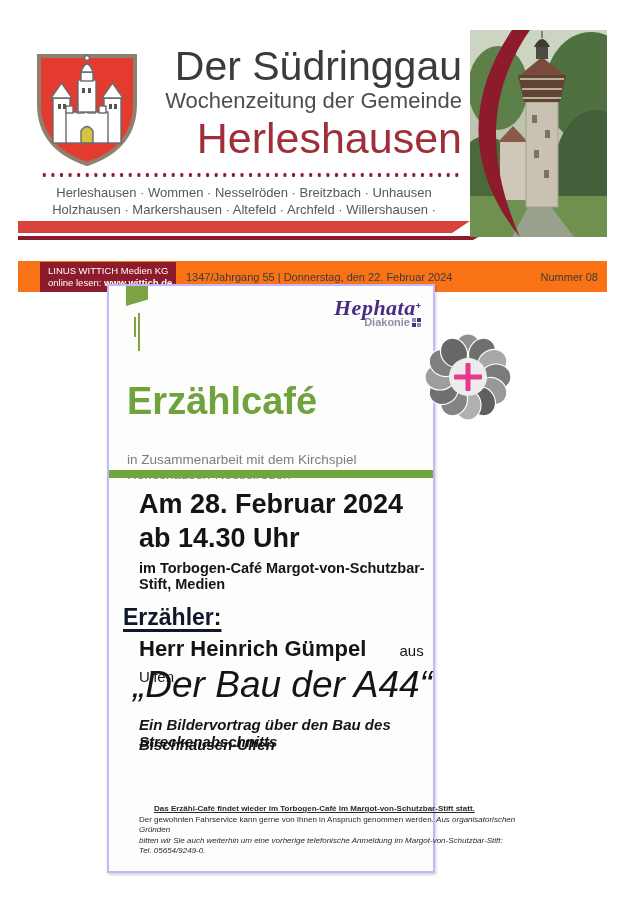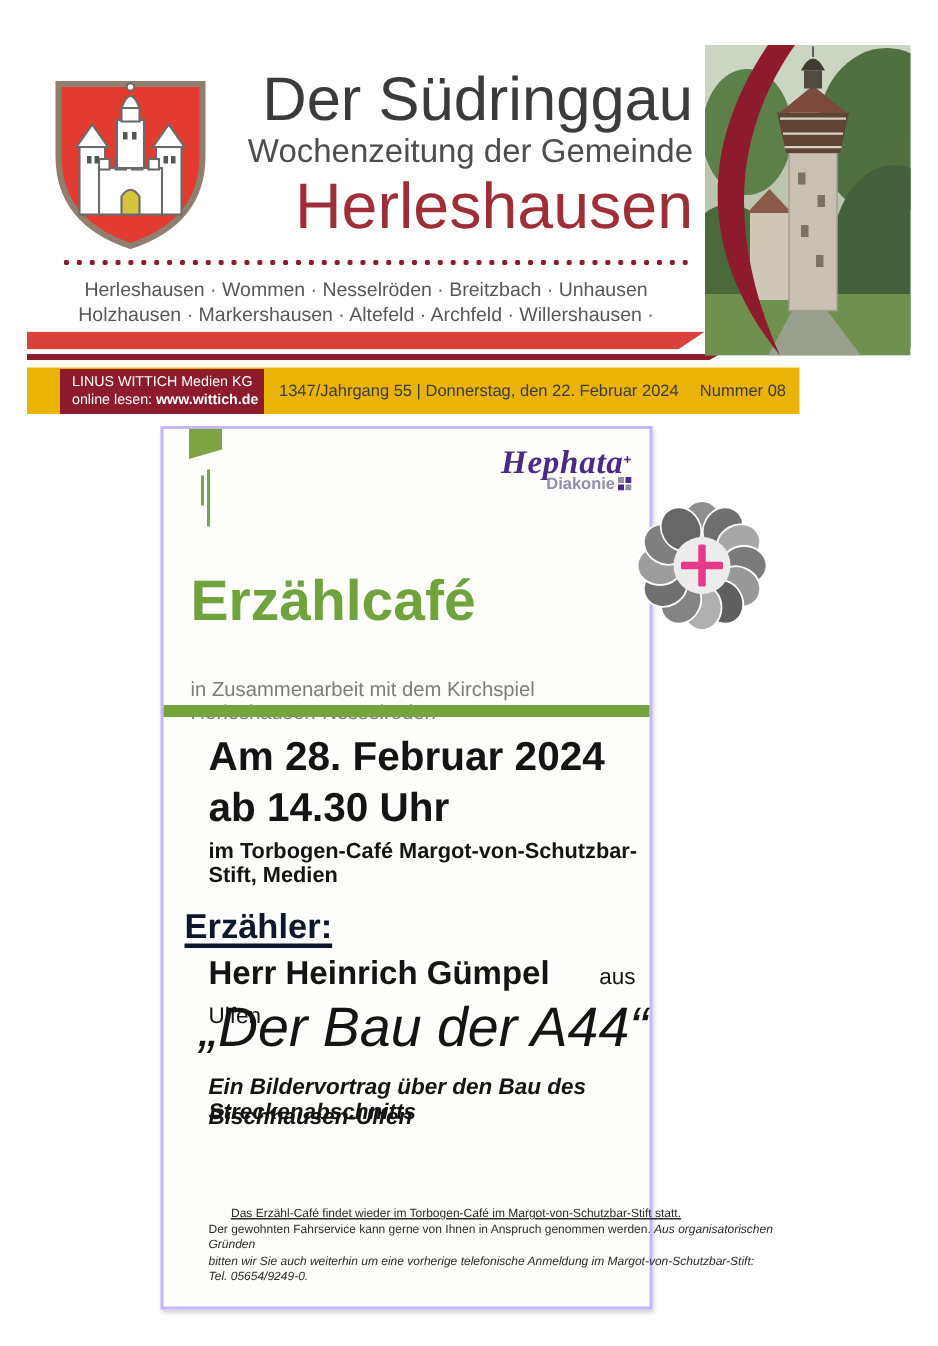--- a/index.html
+++ b/index.html
@@ -24,21 +24,21 @@
   .red-banner-top {
     position:absolute; left:18px; top:221px; width:452px; height:12px; background:#d8423a;
     clip-path:polygon(0 0, 100% 0, calc(100% - 18px) 100%, 0 100%);
   }
   .red-banner-bottom {
     position:absolute; left:18px; top:236px; width:462px; height:4px; background:#8e1b2b;
     clip-path:polygon(0 0, 100% 0, calc(100% - 7px) 100%, 0 100%);
   }
   .tower-photo { position:absolute; left:470px; top:30px; width:137px; height:207px; }
   
-  .infobar { position:absolute; left:18px; top:245px; width:515px; height:31px; background:#eab308; }
+  .infobar { position:absolute; left:18px; top:261px; width:589px; height:31px; background:#f97316; }
   .publisher-box {
     position:absolute; left:22px; top:1px; width:136px; height:30px; background:#8e1b2b;
     color:#ffffff; font-size:9.5px; line-height:12px; padding:3px 0 0 8px;
   }
   .publisher-box b { font-weight:bold; }
   .issue-line { position:absolute; left:168px; top:0; height:31px; display:flex; align-items:center;
     font-size:11px; color:#3c3c3c; }
   .issue-number { position:absolute; right:9px; top:0; height:31px; display:flex; align-items:center;
     font-size:11px; color:#3c3c3c; }
   
@@ -65,21 +65,21 @@
   .event-time { position:absolute; left:30px; top:237px; font-size:27px; font-weight:bold; color:#141414; }
   .event-location { position:absolute; left:30px; top:274px; font-size:14.5px; font-weight:bold; color:#141414; }
   .speaker-heading { position:absolute; left:14px; top:318px; font-size:23px; font-weight:bold; color:#0f172a;
     text-decoration:underline; text-decoration-thickness:2.5px; text-underline-offset:4px; }
   .speaker-line { position:absolute; left:30px; top:350px; font-size:22px; font-weight:bold; color:#141414; }
   .speaker-origin { font-size:15px; font-weight:400;margin-left:27px; }
   .talk-title { position:absolute; left:24px; top:378px; font-size:37px; font-weight:normal; font-style:italic; color:#141414; }
   .talk-sub1 { position:absolute; left:30px; top:430px; font-size:15px; font-weight:bold; font-style:italic; color:#141414; }
   .talk-sub2 { position:absolute; left:30px; top:450px; font-size:15px; font-weight:bold; font-style:italic; color:#141414; }
   .notes { position:absolute; left:30px; top:518px; width:378px; font-size:8px; line-height:10.5px; color:#2a2a2a; }
-  .notes .n1 { font-weight:normal; text-decoration:underline;padding-left:15px; }
+  .notes .n1 { font-weight:bold; text-decoration:underline;padding-left:15px; }
   .notes i { font-style:italic; }
 </style>
 </head>
 <body>
 
 <div class="page">
 
   <svg class="coat-of-arms" viewBox="0 0 110 120">
     <path d="M7 6 H103 V54 Q103 98 55 114 Q7 98 7 54 Z" fill="#e43b31" stroke="#8f7f6e" stroke-width="4"></path>
     <g stroke="#6a6a6a" stroke-width="1.4" fill="#ffffff">

